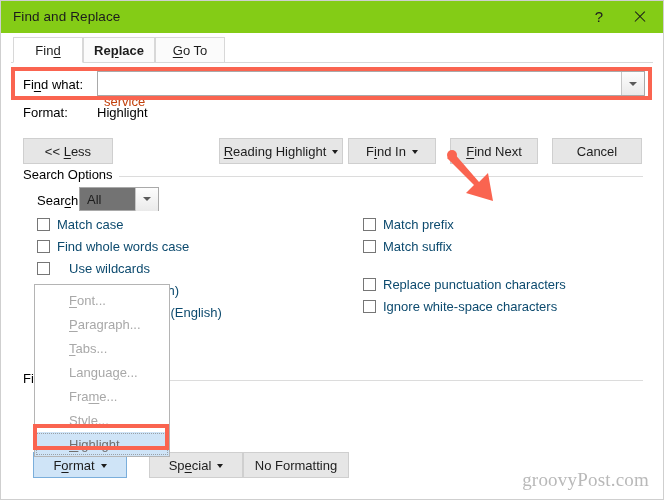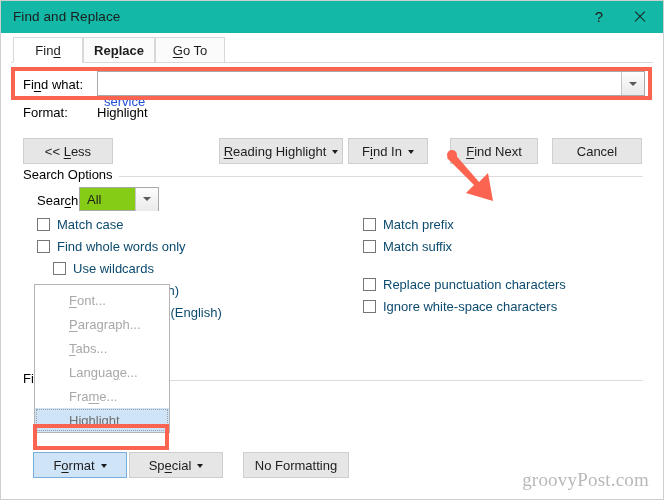--- a/index.html
+++ b/index.html
@@ -27,21 +27,21 @@
     height: 500px;
     box-sizing: border-box;
     border: 1px solid #cfcfcf;
     background: #ffffff;
   }
   .titlebar {
     position: absolute;
     left: 0; top: 0;
     width: 662px;
     height: 32px;
-    background: #14b8a6;
+    background: #84cc16;
     border-bottom: 1px solid #e6e6e6;
   }
   .title-text {
     position: absolute;
     left: 12px;
     top: 8px;
     font-size: 13.5px;
     color: #1c1c1c;
     letter-spacing: 0.1px;
   }
@@ -148,21 +148,21 @@
     align-items: center;
   }
   .find-combo input {
     border: 0;
     outline: 0;
     flex: 1;
     height: 36px;
     padding: 0 6px;
     font-family: "Liberation Sans", sans-serif;
     font-size: 13px;
-    color: #1d4ed8;
+    color: #c2410c;
     background: transparent;
     margin-top: 36px;
   }
   .combo-arrow {
     width: 22px;
     height: 23px;
     background: linear-gradient(#fdfdfd, #eaeaea);
     border-left: 1px solid #c6c6c6;
     display: flex;
     align-items: center;
@@ -210,21 +210,21 @@
     margin-left: 6px;
     width: 0; height: 0;
     border-left: 3.5px solid transparent;
     border-right: 3.5px solid transparent;
     border-top: 4px solid #1d1d1d;
     position: relative;
     top: 1px;
   }
   .btn-less     { left: 22px;  top: 137px; width: 90px; }
   .btn-reading  { left: 218px; top: 137px; width: 124px; }
-  .btn-findin   { left: 347px; top: 137px; width: 80px; }
+  .btn-findin   { left: 347px; top: 137px; width: 88px; }
   .btn-findnext { left: 449px; top: 137px; width: 88px; }
   .btn-cancel   { left: 551px; top: 137px; width: 90px; }
 
   
   .group-label { left: 22px; top: 166px; background: #ffffff; padding-right: 6px; z-index: 2; }
   .group-line {
     position: absolute;
     left: 22px;
     right: 20px;
     top: 175px;
@@ -233,21 +233,21 @@
   }
   .search-label { left: 36px; top: 192px; }
   .search-combo {
     position: absolute;
     left: 78px;
     top: 186px;
     width: 80px;
     height: 24px;
     box-sizing: border-box;
     border: 1px solid #a9a9a9;
-    background: #84cc16;
+    background: #737373;
     display: flex;
     align-items: center;
   }
   .search-combo .val {
     flex: 1;
     padding-left: 7px;
     font-size: 13px;
     color: #1d1d1d;
   }
 
@@ -267,41 +267,41 @@
     flex: none;
   }
   .cb .txt {
     margin-left: 7px;
     font-size: 13px;
     color: #0c4a6e;
     white-space: nowrap;
   }
   .cb-left-1 { left: 36px; top: 216px; }
   .cb-left-2 { left: 36px; top: 238px; }
-  .cb-left-3 { left: 52px; top: 260px; }
+  .cb-left-3 { left: 36px; top: 260px; gap: 12px; }
   .cb-left-4 { left: 36px; top: 282px; }
   .cb-left-5 { left: 36px; top: 304px; }
 
   .cb-right-1 { left: 362px; top: 216px; }
   .cb-right-2 { left: 362px; top: 238px; }
   .cb-right-3 { left: 362px; top: 276px; }
   .cb-right-4 { left: 362px; top: 298px; }
 
   
   .find-group-label { left: 22px; top: 370px; background:#ffffff; padding-right:6px; z-index: 2;}
   .find-group-line {
     position: absolute;
     left: 22px;
     right: 20px;
     top: 379px;
     height: 1px;
     background: #dcdcdc;
   }
   .btn-format  { left: 32px;  top: 451px; width: 94px; background: #cfe4f7; border-color: #7aaedb; }
-  .btn-special { left: 128px; top: 451px; width: 94px; }
+  .btn-special { left: 148px; top: 451px; width: 94px; }
   .btn-nofmt   { left: 242px; top: 451px; width: 106px; }
 
   
   .menu {
     position: absolute;
     left: 33px;
     top: 283px;
     width: 136px;
     background: #ffffff;
     border: 1px solid #b4b4b4;
@@ -420,21 +420,21 @@
         <span class="chev"></span>
       </div>
     </div>
 
     <div class="cb cb-left-1">
       <span class="box"></span>
       <span class="txt">Match case</span>
     </div>
     <div class="cb cb-left-2">
       <span class="box"></span>
-      <span class="txt">Find whole words only</span>
+      <span class="txt">Find whole words case</span>
     </div>
     <div class="cb cb-left-3">
       <span class="box"></span>
       <span class="txt">Use wildcards</span>
     </div>
     <div class="cb cb-left-4">
       <span class="box"></span>
       <span class="txt">Sounds like (English)</span>
     </div>
     <div class="cb cb-left-5">
@@ -482,20 +482,23 @@
         <span><span class="acc">P</span>aragraph...</span>
       </div>
       <div class="menu-item">
         <span><span class="acc">T</span>abs...</span>
       </div>
       <div class="menu-item">
         <span>Langua<span class="acc">g</span>e...</span>
       </div>
       <div class="menu-item">
         <span>Fra<span class="acc">m</span>e...</span>
+      </div>
+      <div class="menu-item">
+        <span><span class="acc">S</span>tyle...</span>
       </div>
       <div class="menu-item selected">
         <span><span class="acc">H</span>ighlight</span>
       </div>
     </div>
 
     <div class="ann-box" id="ann-findwhat"></div>
     <div class="ann-box" id="ann-highlight"></div>
 
     <svg id="arrow-annotation" viewBox="0 0 80 62">

